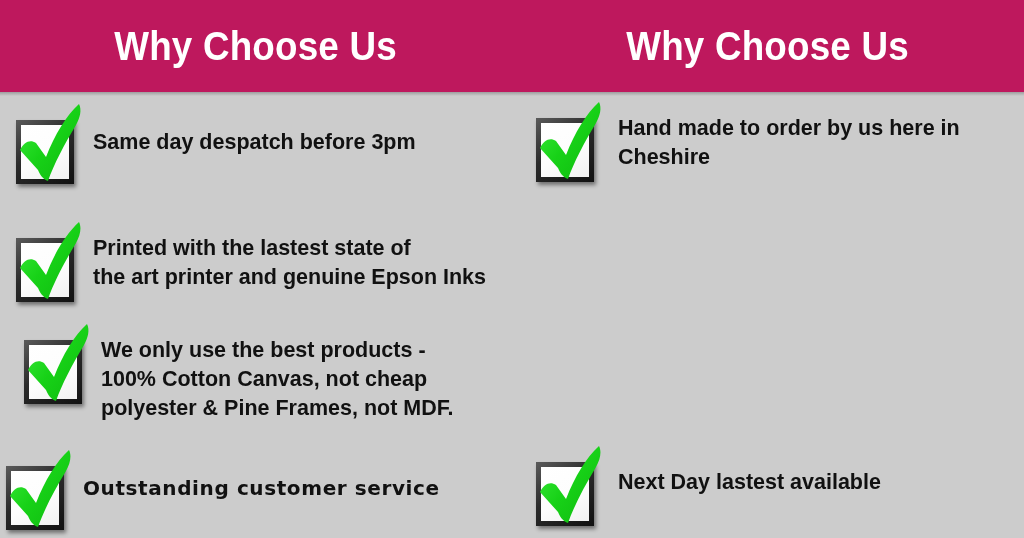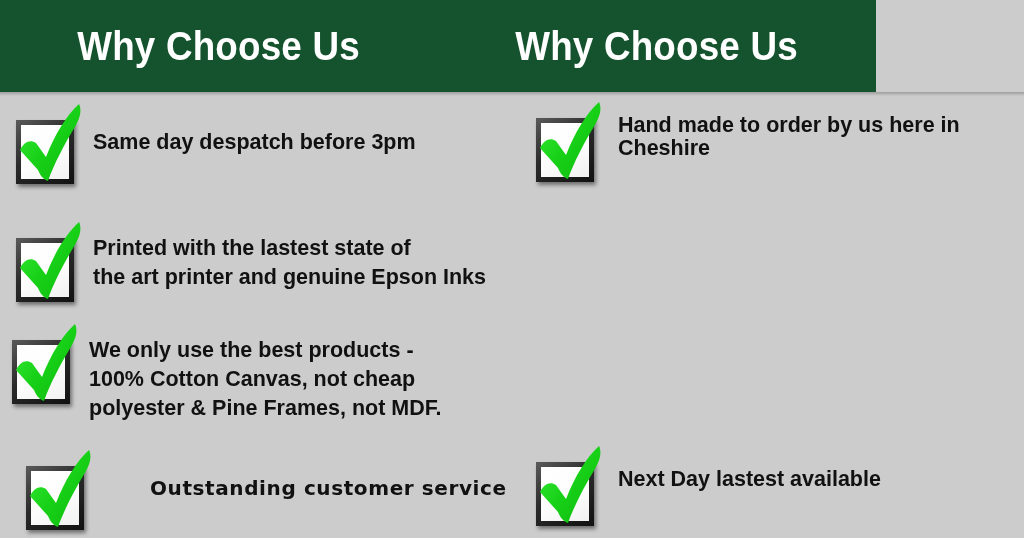--- a/index.html
+++ b/index.html
@@ -21,23 +21,23 @@
     height: 538px;
     background: #cccccc;
     overflow: hidden;
   }
 
   
   .header-band {
     position: absolute;
     top: 0;
     left: 0;
-    width: 876px;
+    width: 1024px;
     height: 92px;
-    background: #14532d;
+    background: #be185d;
     display: flex;
   }
 
   .header-cell {
     flex: 1 1 50%;
     display: flex;
     align-items: center;
     justify-content: center;
   }
 
@@ -82,22 +82,22 @@
   
   .feature-row {
     position: absolute;
     display: flex;
     align-items: flex-start;
   }
 
   
   .col-left .r0 { top: 6px;   left: 10px; }
   .col-left .r1 { top: 124px; left: 10px; }
-  .col-left .r2 { top: 226px; left: 6px; }
-  .col-left .r3 { top: 352px; left: 20px; gap: 47px; }
+  .col-left .r2 { top: 226px; left: 18px; }
+  .col-left .r3 { top: 352px; left: 0; }
 
   
   .col-right .r0 { top: 4px;   left: 18px; }
   .col-right .r1 { top: 120px; left: 18px; }
   .col-right .r2 { top: 238px; left: 18px; }
   .col-right .r3 { top: 348px; left: 18px; }
 
   
   .check-icon {
     position: relative;
@@ -141,21 +141,21 @@
 
   .col-left .feature-text {
     font-size: 21.5px;
     line-height: 29px;
     padding-top: 30px;
     margin-left: 3px;
   }
 
   .col-right .feature-text {
     font-size: 21.5px;
-    line-height: 23px;
+    line-height: 29px;
     padding-top: 28px;
     margin-left: 8px;
   }
 
   
   .col-left .r1 .feature-text,
   .col-left .r2 .feature-text { padding-top: 18px; }
   .col-right .r0 .feature-text { padding-top: 18px; }
 
   

